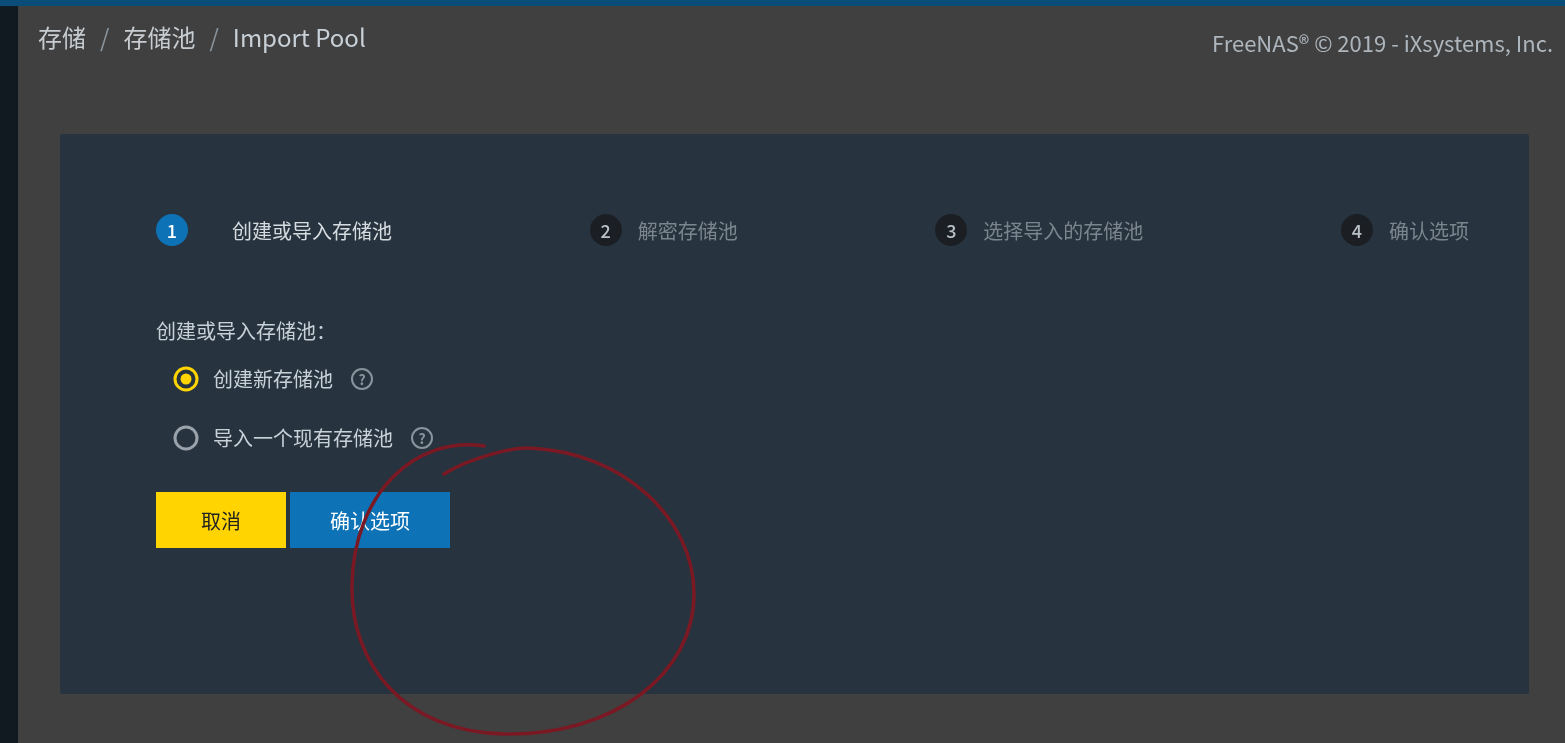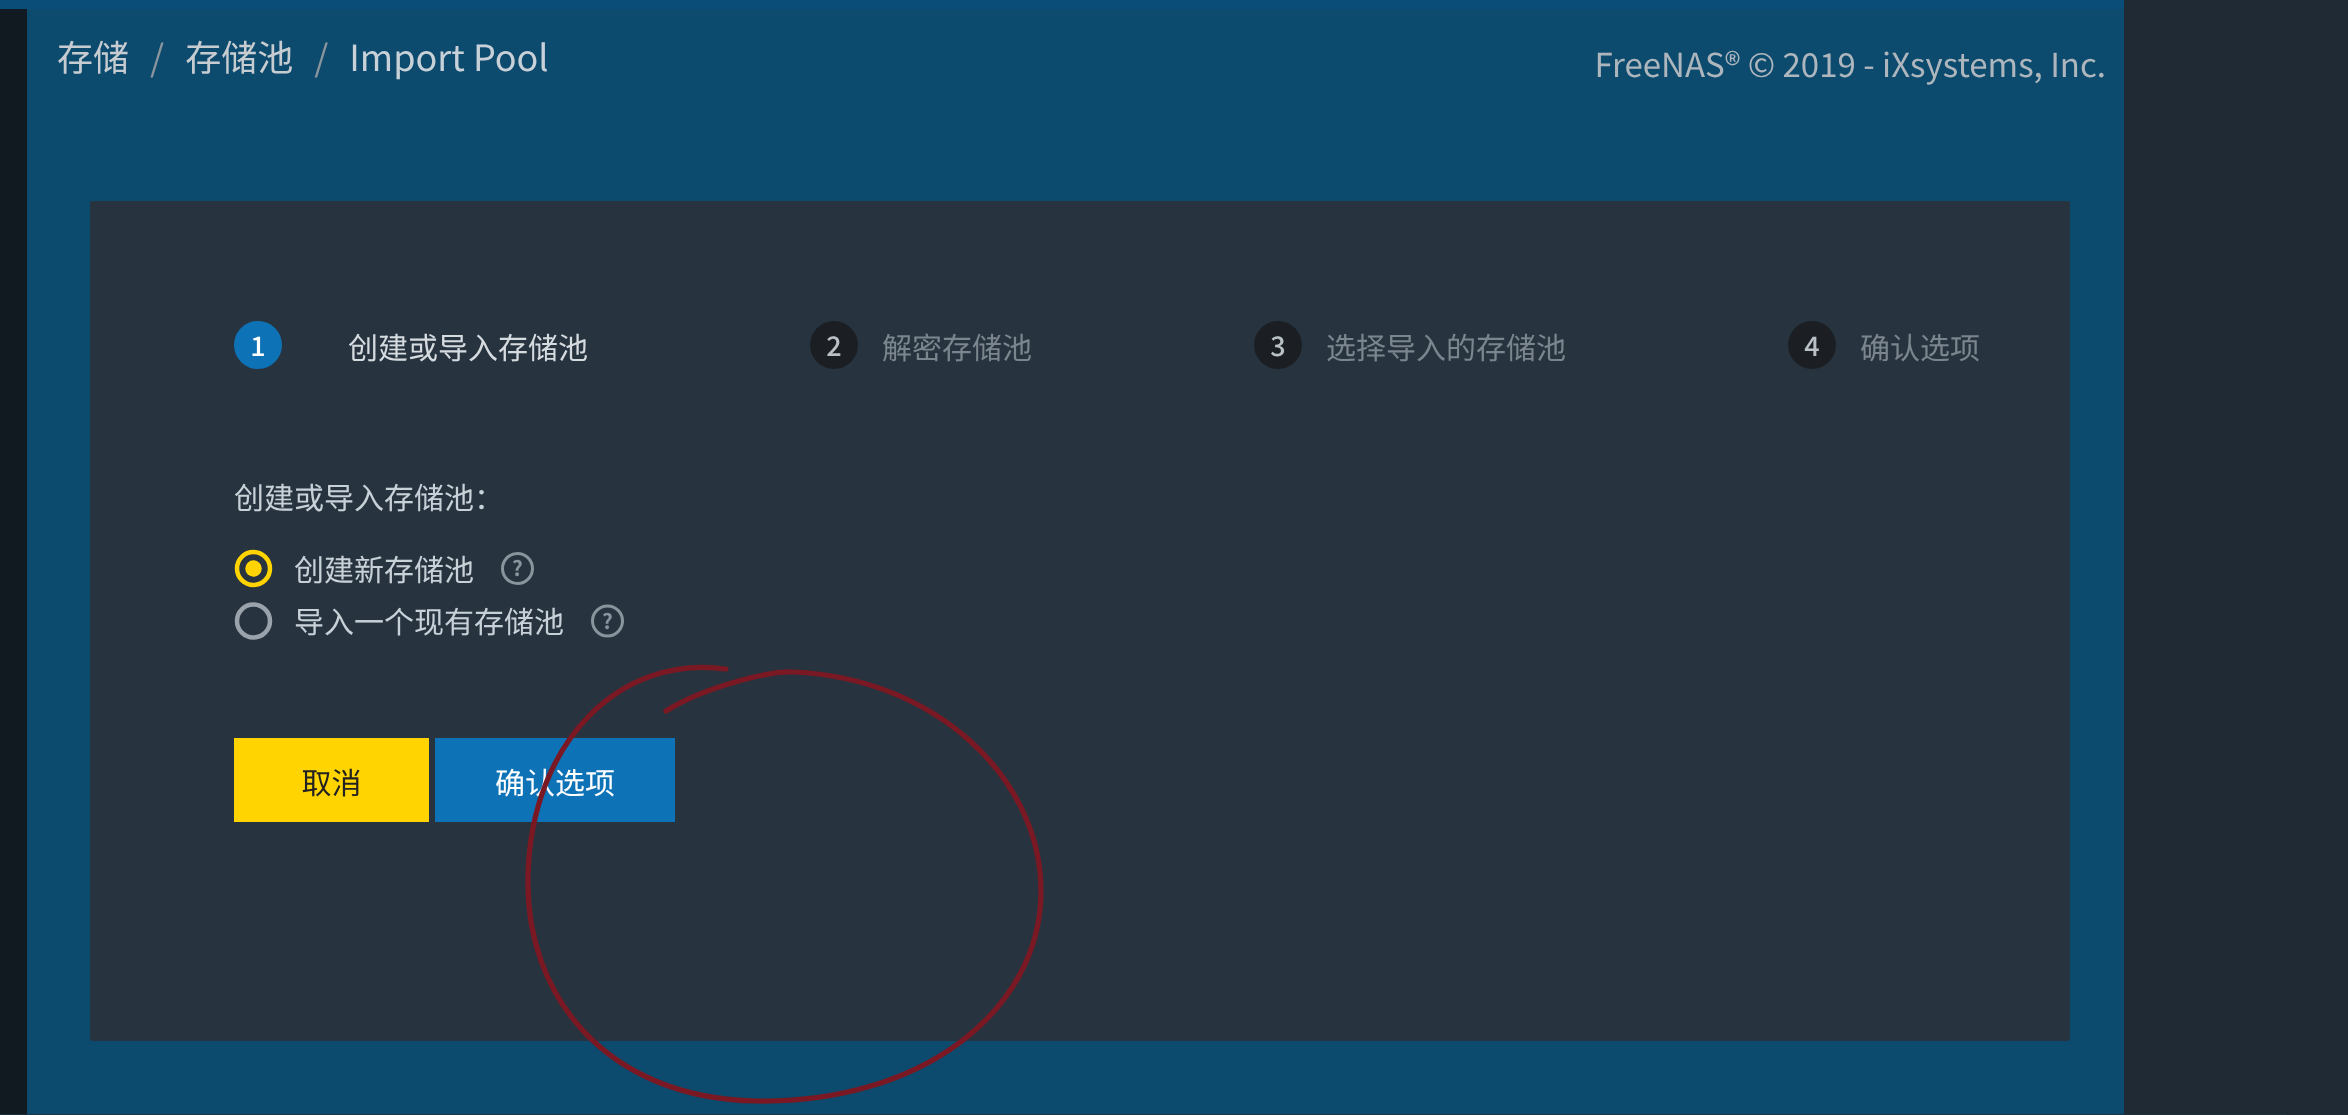--- a/index.html
+++ b/index.html
@@ -4,21 +4,21 @@
   <style>
     * { margin:0; padding:0; box-sizing:border-box; }
     html, body { width:100%; height:100%; }
     body {
       font-family:"Segoe UI","Noto Sans CJK SC","Microsoft YaHei","PingFang SC",Arial,sans-serif;
       background:#1f2a35;
       color:#c9d1d8;
       font-size:16px;
       overflow:hidden;
     }
-    .stage { position:relative; width:1416px; height:743px; background:#0c4a6e; }
+    .stage { position:relative; width:1565px; height:743px; background:#404040; }
     .topbar { position:absolute; top:0; left:0; right:0; height:6px; background:#0b4d79; }
     .sidebar { position:absolute; top:6px; left:0; width:18px; height:737px; background:#111921; }
     .header { position:absolute; top:6px; left:18px; right:0; height:60px; display:flex; align-items:center; justify-content:space-between; padding:0 12px 0 20px; }
     .crumbs { display:flex; align-items:baseline; gap:14px; font-size:24px; color:#c7ccd1; }
     .crumbs .sep { color:#8a949d; }
     .crumbs .link { cursor:pointer; }
     .crumbs .current { color:#c9d1d8; }
     .copyright { font-size:22px; color:#aeb6bd; white-space:nowrap;margin-top:11px; }
 
     .card { position:absolute; top:134px; left:60px; right:36px; height:560px; background:#27343f; border-radius:2px; }
@@ -27,21 +27,21 @@
     .step { display:flex; align-items:center; gap:16px; }
     .chip { width:32px; height:32px; border-radius:50%; display:flex; align-items:center; justify-content:center; font-size:18px; font-weight:500; }
     .chip.active { background:#0e72b6; color:#fff; }
     .chip.idle { background:#1b1f23; color:#b9c0c6; }
     .step .lbl { font-size:20px; }
     .step .lbl.active { color:#d6dbdf;margin-left:28px; }
     .step .lbl.idle { color:#7b858d; }
 
     .section-title { position:absolute; top:182px; left:96px; font-size:20px; color:#c9d1d8; }
 
-    .radios { position:absolute; top:230px; left:96px; display:flex; flex-direction:column; gap:6px; }
+    .radios { position:absolute; top:230px; left:113px; display:flex; flex-direction:column; gap:30px; }
     .radio-row { display:flex; align-items:center; gap:14px; cursor:pointer; }
     .radio { width:26px; height:26px; flex:0 0 auto; }
     .radio-label { font-size:20px; color:#c9d1d8; }
     .help-icon { width:22px; height:22px; display:inline-flex; align-items:center; justify-content:center; border:2px solid #8a949d; color:#8a949d; border-radius:50%; font-size:14px; font-weight:700; cursor:pointer; margin-left:4px; }
 
     .btns { position:absolute; top:358px; left:96px; display:flex; gap:4px; }
     .btn { height:56px; padding:0 30px; display:flex; align-items:center; justify-content:center; font-size:20px; border:none; cursor:pointer; font-family:inherit; }
     .btn-cancel { background:#ffd400; color:#222; min-width:130px; }
     .btn-primary { background:#0e72b6; color:#fff; min-width:160px; }
 

